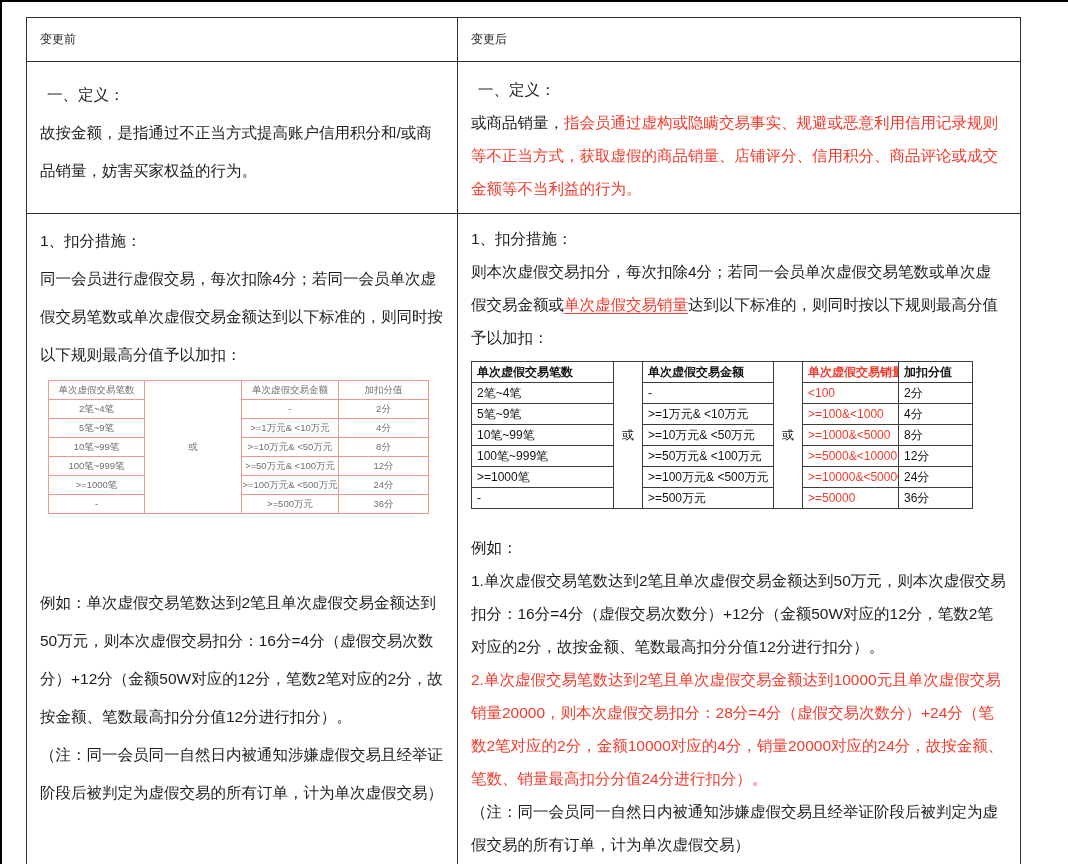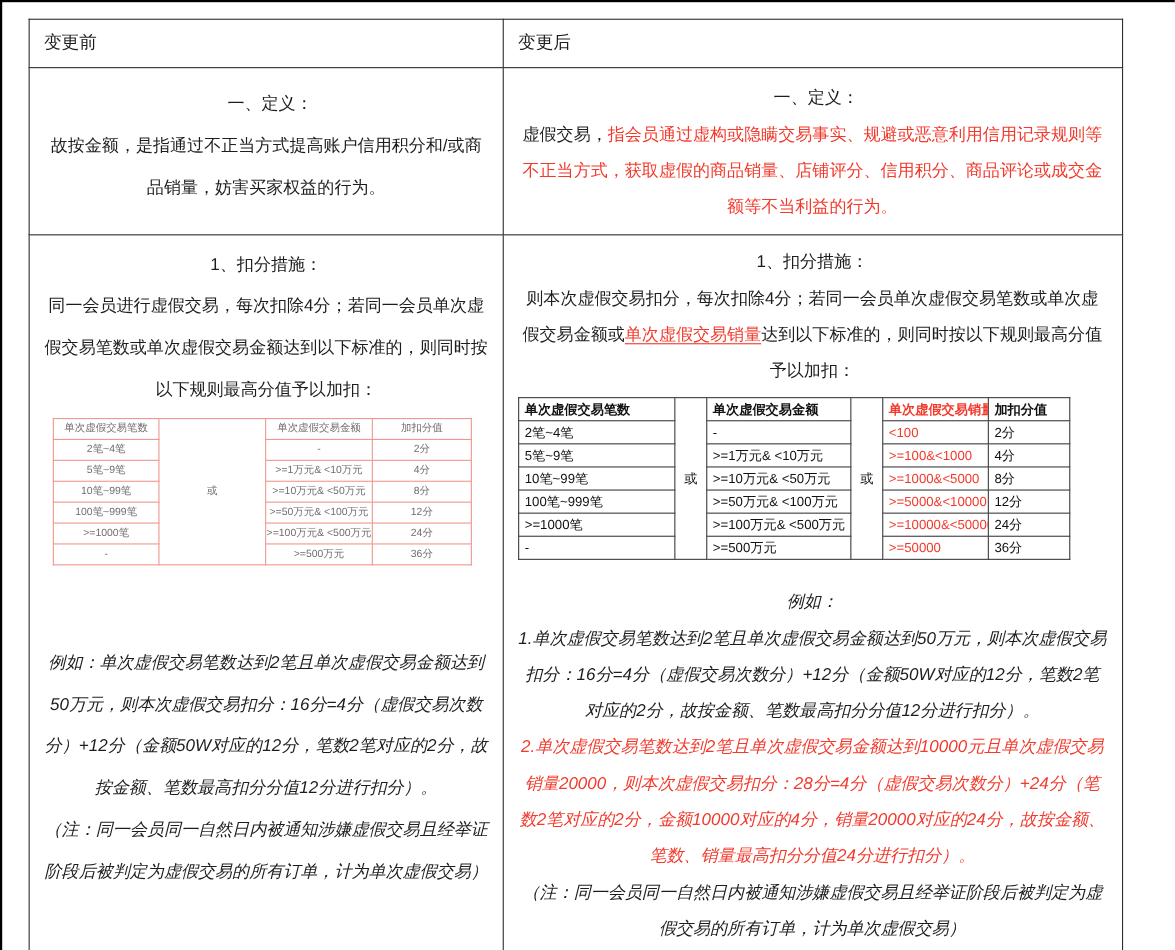--- a/index.html
+++ b/index.html
@@ -22,32 +22,32 @@
   }
   table.main > tbody > tr > td {
     border: 1.5px solid #2e2e2e;
     vertical-align: top;
     padding: 0;
   }
   .hdr-cell {
     height: 44px;
     vertical-align: middle !important;
     padding: 0 0 0 13px !important;
-    font-size: 16px;
+    font-size: 12px;
   }
   .def-row > td { height: 146px; }
   .cell-pad-l { padding: 14px 13px 8px 13px !important; font-size: 15.5px; line-height: 38px; }
   .cell-pad-r { padding: 11px 14px 8px 13px !important; font-size: 15.5px; line-height: 33px; }
   .m-cell-l   { padding: 8px 13px 8px 13px !important; font-size: 15.5px; line-height: 38px; }
   .m-cell-r   { padding: 8px 14px 6px 13px !important; font-size: 15.5px; line-height: 33px; }
-  p { margin: 0; text-align: center; }
+  p { margin: 0; }
   .indent { text-indent: 7px; }
   .red { color: #f23a2c; }
   .red-underline { color: #f23a2c; text-decoration: underline; text-underline-offset: 3px; }
-  .ital { font-style: italic; }
+  .ital { }
 
   
   .mini-before-wrap { margin: 6px 0 0 8px; filter: blur(0.55px); }
   table.mini-before {
     border-collapse: collapse; table-layout: fixed; width: 380px;
     font-size: 9.5px; line-height: 1; color: #6e6e6e;
   }
   table.mini-before td {
     border: 1px solid #f0978e;
     height: 19px; text-align: center; vertical-align: middle;
@@ -90,21 +90,21 @@
     <td class="hdr-cell">变更后</td>
   </tr>
 
   <tr class="def-row">
     <td class="cell-pad-l">
       <p class="indent">一、定义：</p>
       <p>故按金额，是指通过不正当方式提高账户信用积分和/或商品销量，妨害买家权益的行为。</p>
     </td>
     <td class="cell-pad-r">
       <p class="indent">一、定义：</p>
-      <p><span>虚假交易，</span><span class="red">指会员通过虚构或隐瞒交易事实、规避或恶意利用信用记录规则等不正当方式，获取虚假的商品销量、店铺评分、信用积分、商品评论或成交金额等不当利益的行为。</span></p>
+      <p><span>或商品销量，</span><span class="red">指会员通过虚构或隐瞒交易事实、规避或恶意利用信用记录规则等不正当方式，获取虚假的商品销量、店铺评分、信用积分、商品评论或成交金额等不当利益的行为。</span></p>
     </td>
   </tr>
 
   <tr>
     <td class="m-cell-l">
       <p>1、扣分措施：</p>
       <p>同一会员进行虚假交易，每次扣除4分；若同一会员单次虚假交易笔数或单次虚假交易金额达到以下标准的，则同时按以下规则最高分值予以加扣：</p>
 
       <div class="mini-before-wrap">
         <table class="mini-before">

